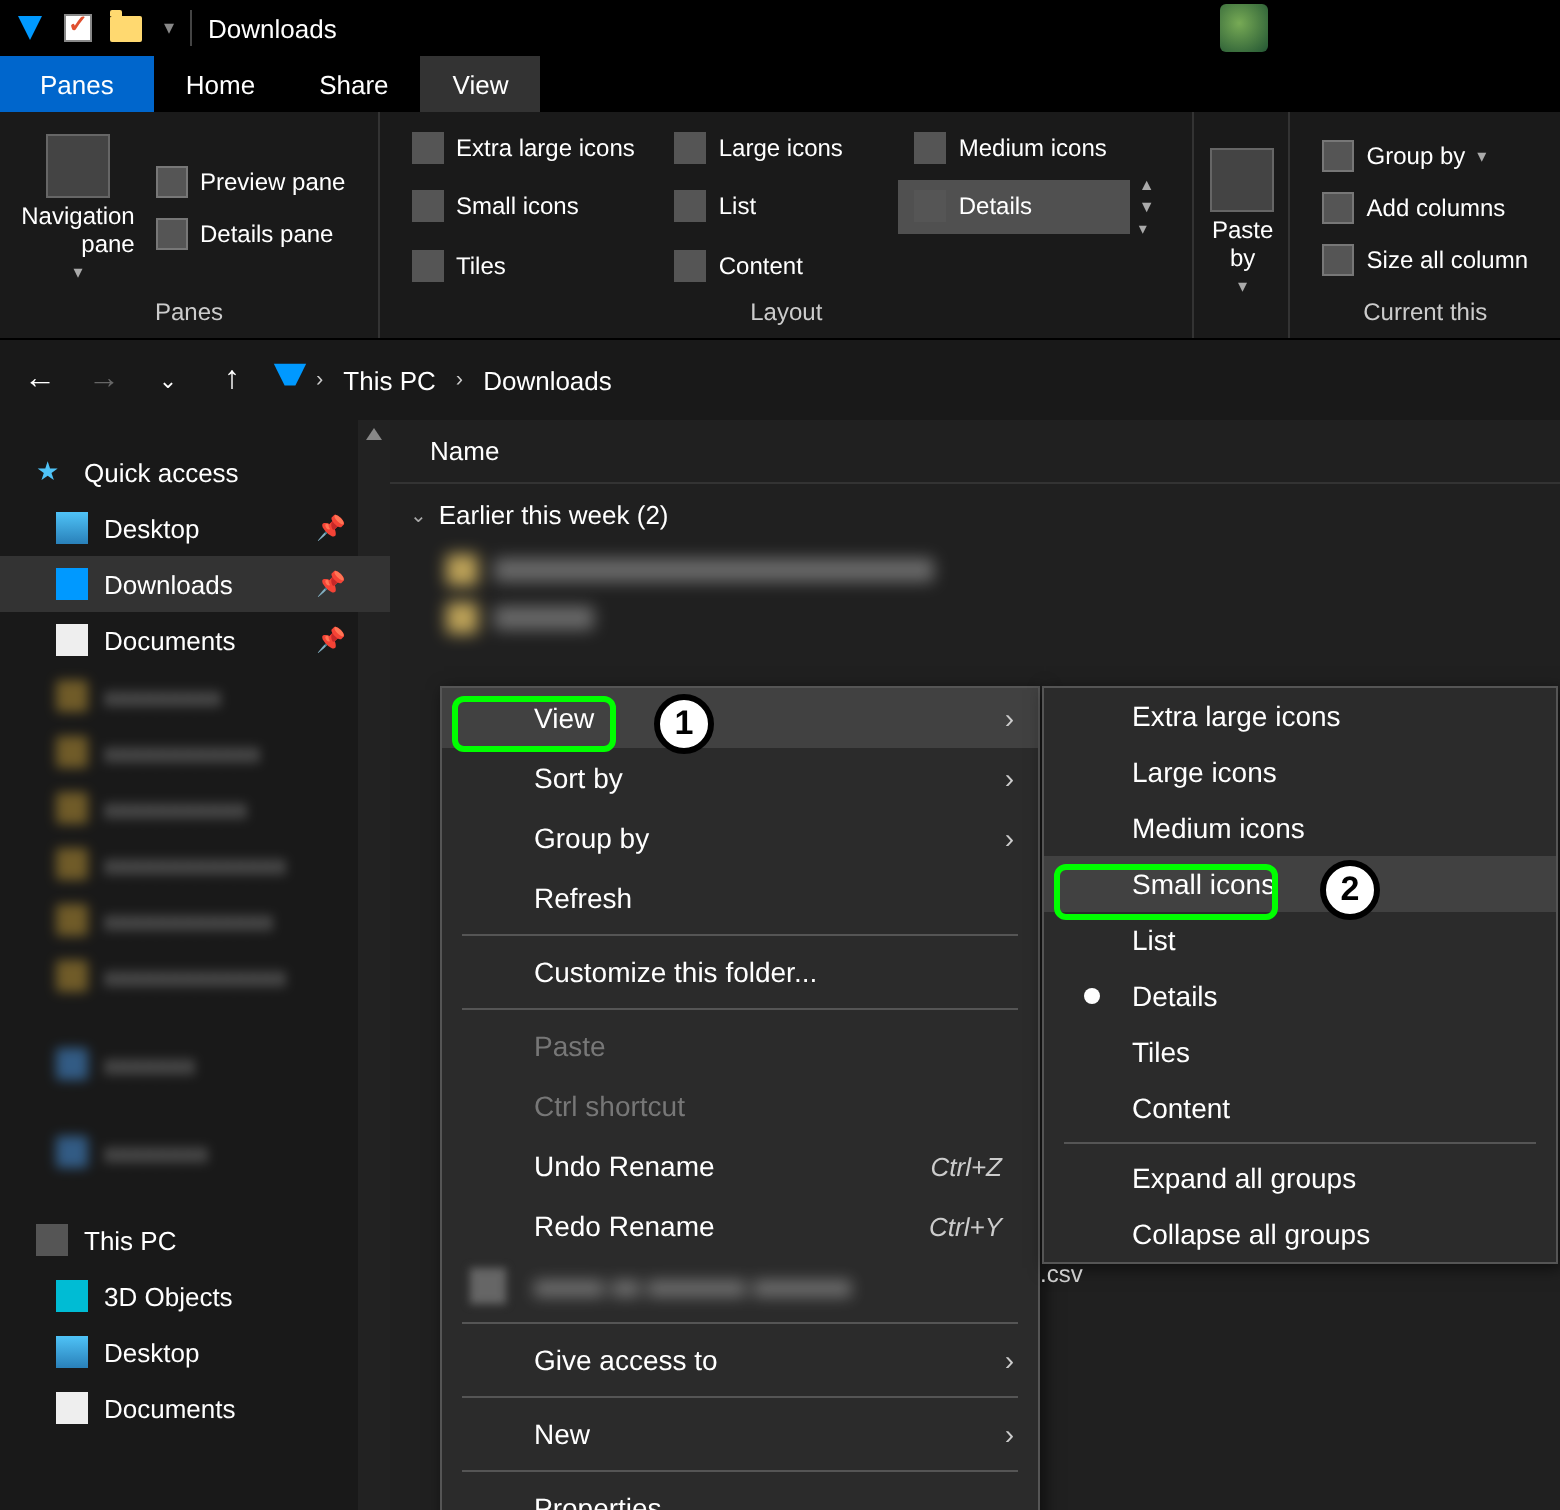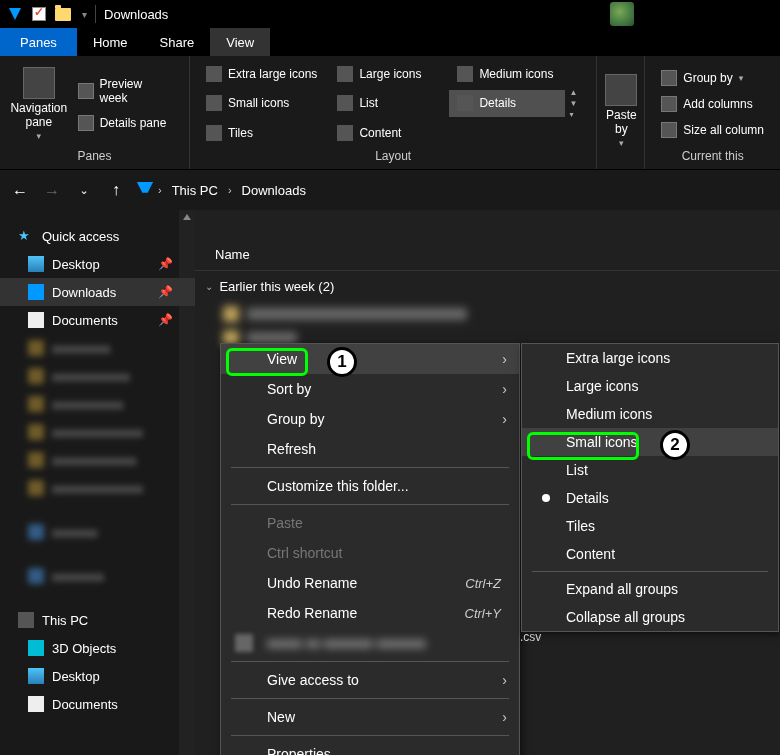--- a/index.html
+++ b/index.html
@@ -55,21 +55,21 @@
 .star{color:#4fc3f7;}
 .pin{color:#888;font-size:12px;position:absolute;right:22px;}
 .blur-item{filter:blur(3px);opacity:0.6;}
 .blur-item .ico{background:#aa8833;border-radius:2px;}
 .ico-desktop{background:linear-gradient(#4fc3f7,#2980b9);}
 .ico-dl{background:#0099ff;}
 .ico-doc{background:#eee;}
 .ico-pc{background:#555;}
 .ico-3d{background:#00bcd4;}
 .filepane{flex:1;background:#202020;position:relative;}
-.col-header{padding:8px 20px;color:#fff;font-size:13px;border-bottom:1px solid #333;margin-top:29px;}
+.col-header{padding:8px 20px;color:#fff;font-size:13px;border-bottom:1px solid #333;}
 .group-header{display:flex;align-items:center;gap:6px;padding:8px 10px;font-size:13px;}
 .group-chev{font-size:10px;color:#aaa;}
 .file-row{display:flex;align-items:center;gap:8px;padding:4px 12px 4px 28px;filter:blur(4px);opacity:0.7;}
 .file-row .ico{width:16px;height:16px;background:#ffd970;border-radius:2px;}
 .file-row .txt{height:12px;width:220px;background:#888;border-radius:2px;}
 .ctxmenu{position:absolute;background:#2b2b2b;border:1px solid #555;box-shadow:2px 2px 8px rgba(0,0,0,0.6);font-size:14px;}
 .ctx1{left:220px;top:343px;width:300px;}
 .ctx-item{display:flex;align-items:center;padding:7px 14px 7px 46px;position:relative;color:#fff;}
 .ctx-item.dis{color:#777;}
 .ctx-item.hov{background:#414141;}
@@ -114,28 +114,28 @@
   <div class="menu-item">Home</div>
   <div class="menu-item">Share</div>
   <div class="menu-item menu-view">View</div>
 </div>
 
 <div class="ribbon">
   <div class="rgroup" style="width:190px;">
     <div class="rgroup-body">
       <div class="rbtn-lg">
         <div class="ico"></div>
-        <div class="lbl" style="white-space:pre-line;">Navigation
+        <div class="lbl" style="white-space:pre-line;text-align:right;">Navigation
 pane</div>
         <span class="chev-sm">▾</span>
       </div>
       <div class="rcol">
         <div class="rbtn-sm">
             <div class="ico"></div>
-            <span>Preview week</span>
+            <span>Preview pane</span>
           </div>
         <div class="rbtn-sm">
             <div class="ico"></div>
             <span>Details pane</span>
           </div>
       </div>
     </div>
     <div class="rgroup-label">Panes</div>
   </div>
   <div class="rgroup" style="flex:1;">

